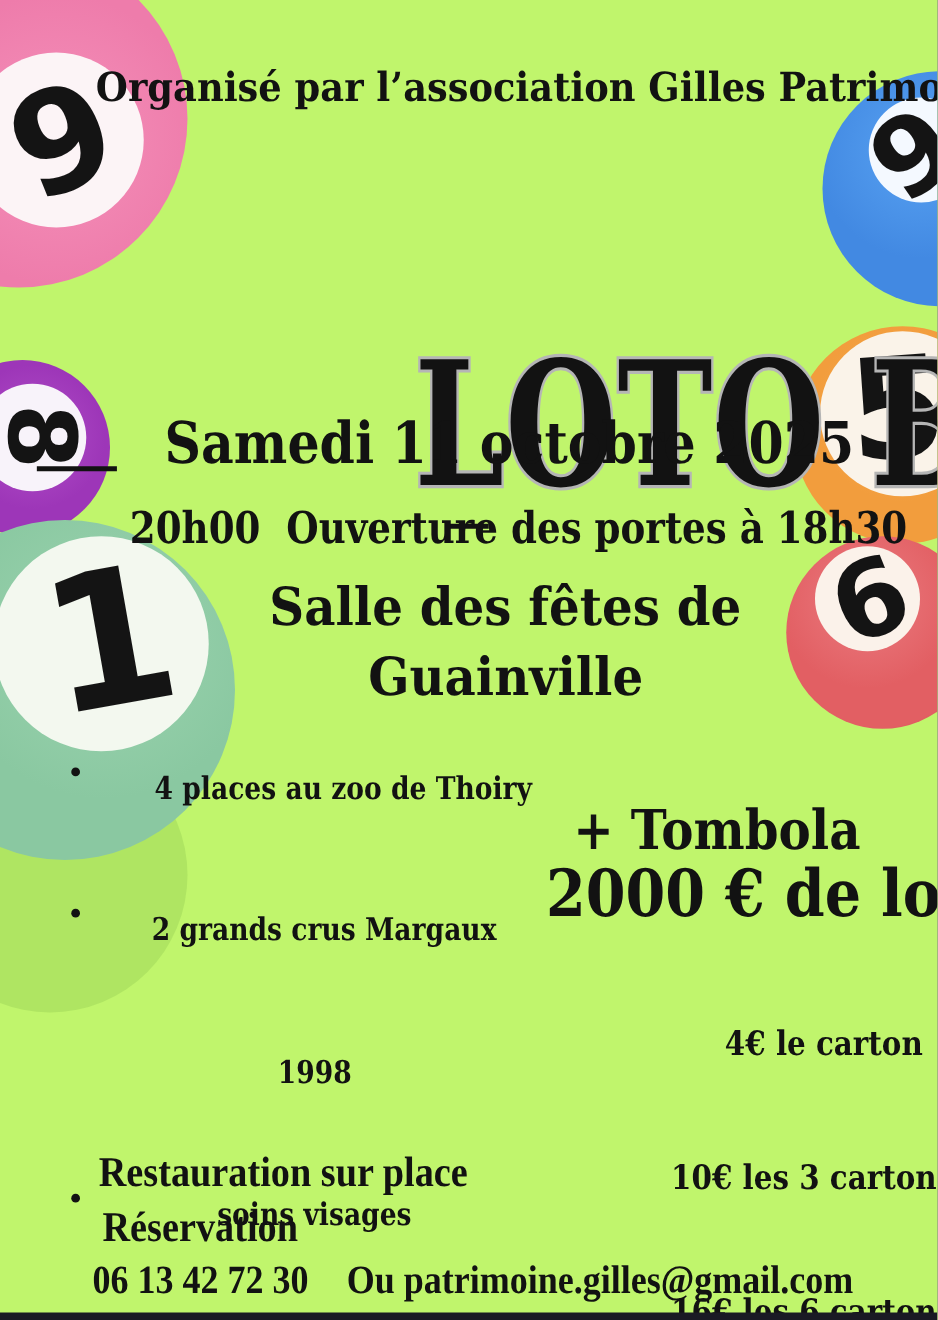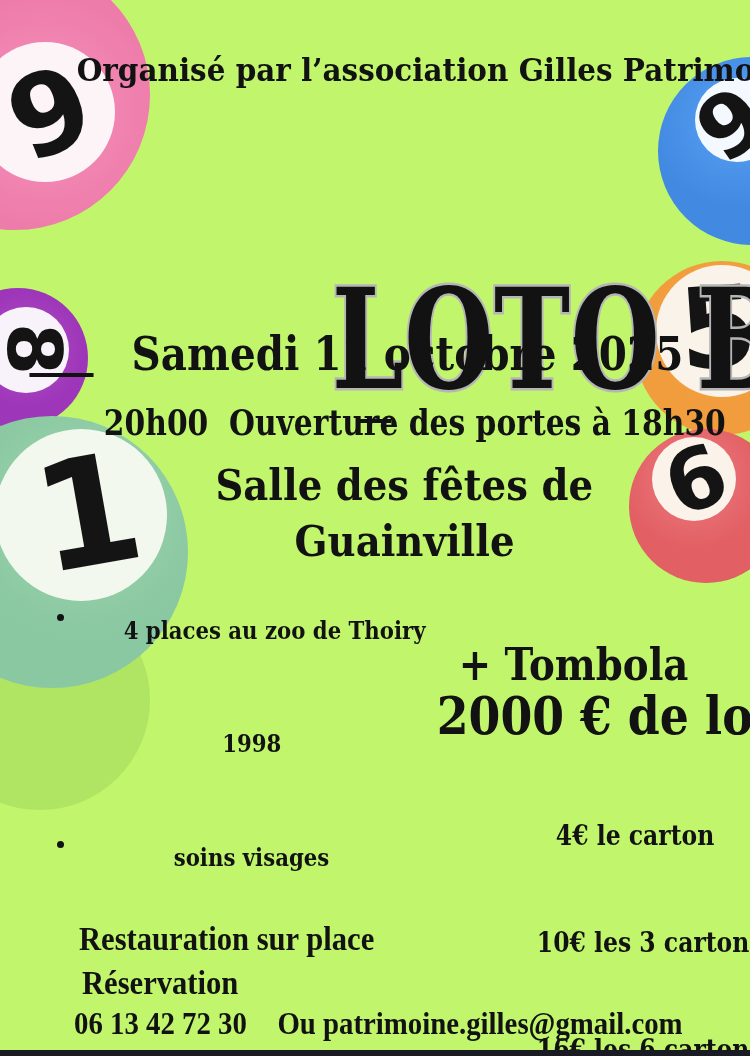--- a/index.html
+++ b/index.html
@@ -55,21 +55,21 @@
   
   .prizes{position:absolute; left:27px; top:560px; width:380px; z-index:2;}
   .prize-line{position:relative; line-height:28.4px; font-size:25px; text-align:center; white-space:pre;}
   .prize-line>.ptext{display:inline-block; transform:scaleX(.85);}
   .dot{position:absolute; left:30px; top:50%; width:7px; height:7px; margin-top:-3px; border-radius:50%; background:var(--ink,#121212);}
   
   .tombola-h {left:340px; width:405px; top:599px; font-size:44px;}
   .tombola-1 {left:340px; width:405px; top:638px; font-size:52px;}
   .tombola-2 {left:340px; width:405px; top:708px; font-size:52px;}
   .cartons{position:absolute; left:445px; top:782px; width:305px; z-index:2;}
-  .carton-line{line-height:35.7px; font-size:27px; text-align:center; white-space:pre;}
+  .carton-line{line-height:35.7px; font-size:27px; text-align:right; white-space:pre;}
   .carton-line>span{display:inline-block; transform:scaleX(.87);}
   
   .foot{font-family:"Liberation Serif",serif; font-weight:bold; text-align:left; width:auto;}
   .foot>span{transform-origin:left center; transform:scaleX(.9);}
   .restauration{left:45px; top:888px; font-size:34px;}
   .reservation {left:48px; top:932px; font-size:34px;}
   .contact     {left:42px; top:975px; font-size:32px;}
   .contact .gap{display:inline-block; width:34px;}
   .bottom-bar{position:absolute; left:0; bottom:0; width:750px; height:6px; background:var(--bar,#1a1a24); z-index:3;}
 </style>
@@ -131,20 +131,24 @@
     <span>Salle des fêtes de</span>
   </div>
 
   <div class="prizes">
 
       <div class="prize-line">
         <span class="dot"></span>
         <span class="ptext">4 places au zoo de Thoiry</span>
       </div>
 
+      <div class="prize-line">
+        <span class="dot"></span>
+        <span class="ptext">2 grands crus Margaux</span>
+      </div>
 
       <div class="prize-line">
         
         <span class="ptext">1998</span>
       </div>
 
       <div class="prize-line">
         <span class="dot"></span>
         <span class="ptext">soins visages</span>
       </div>

